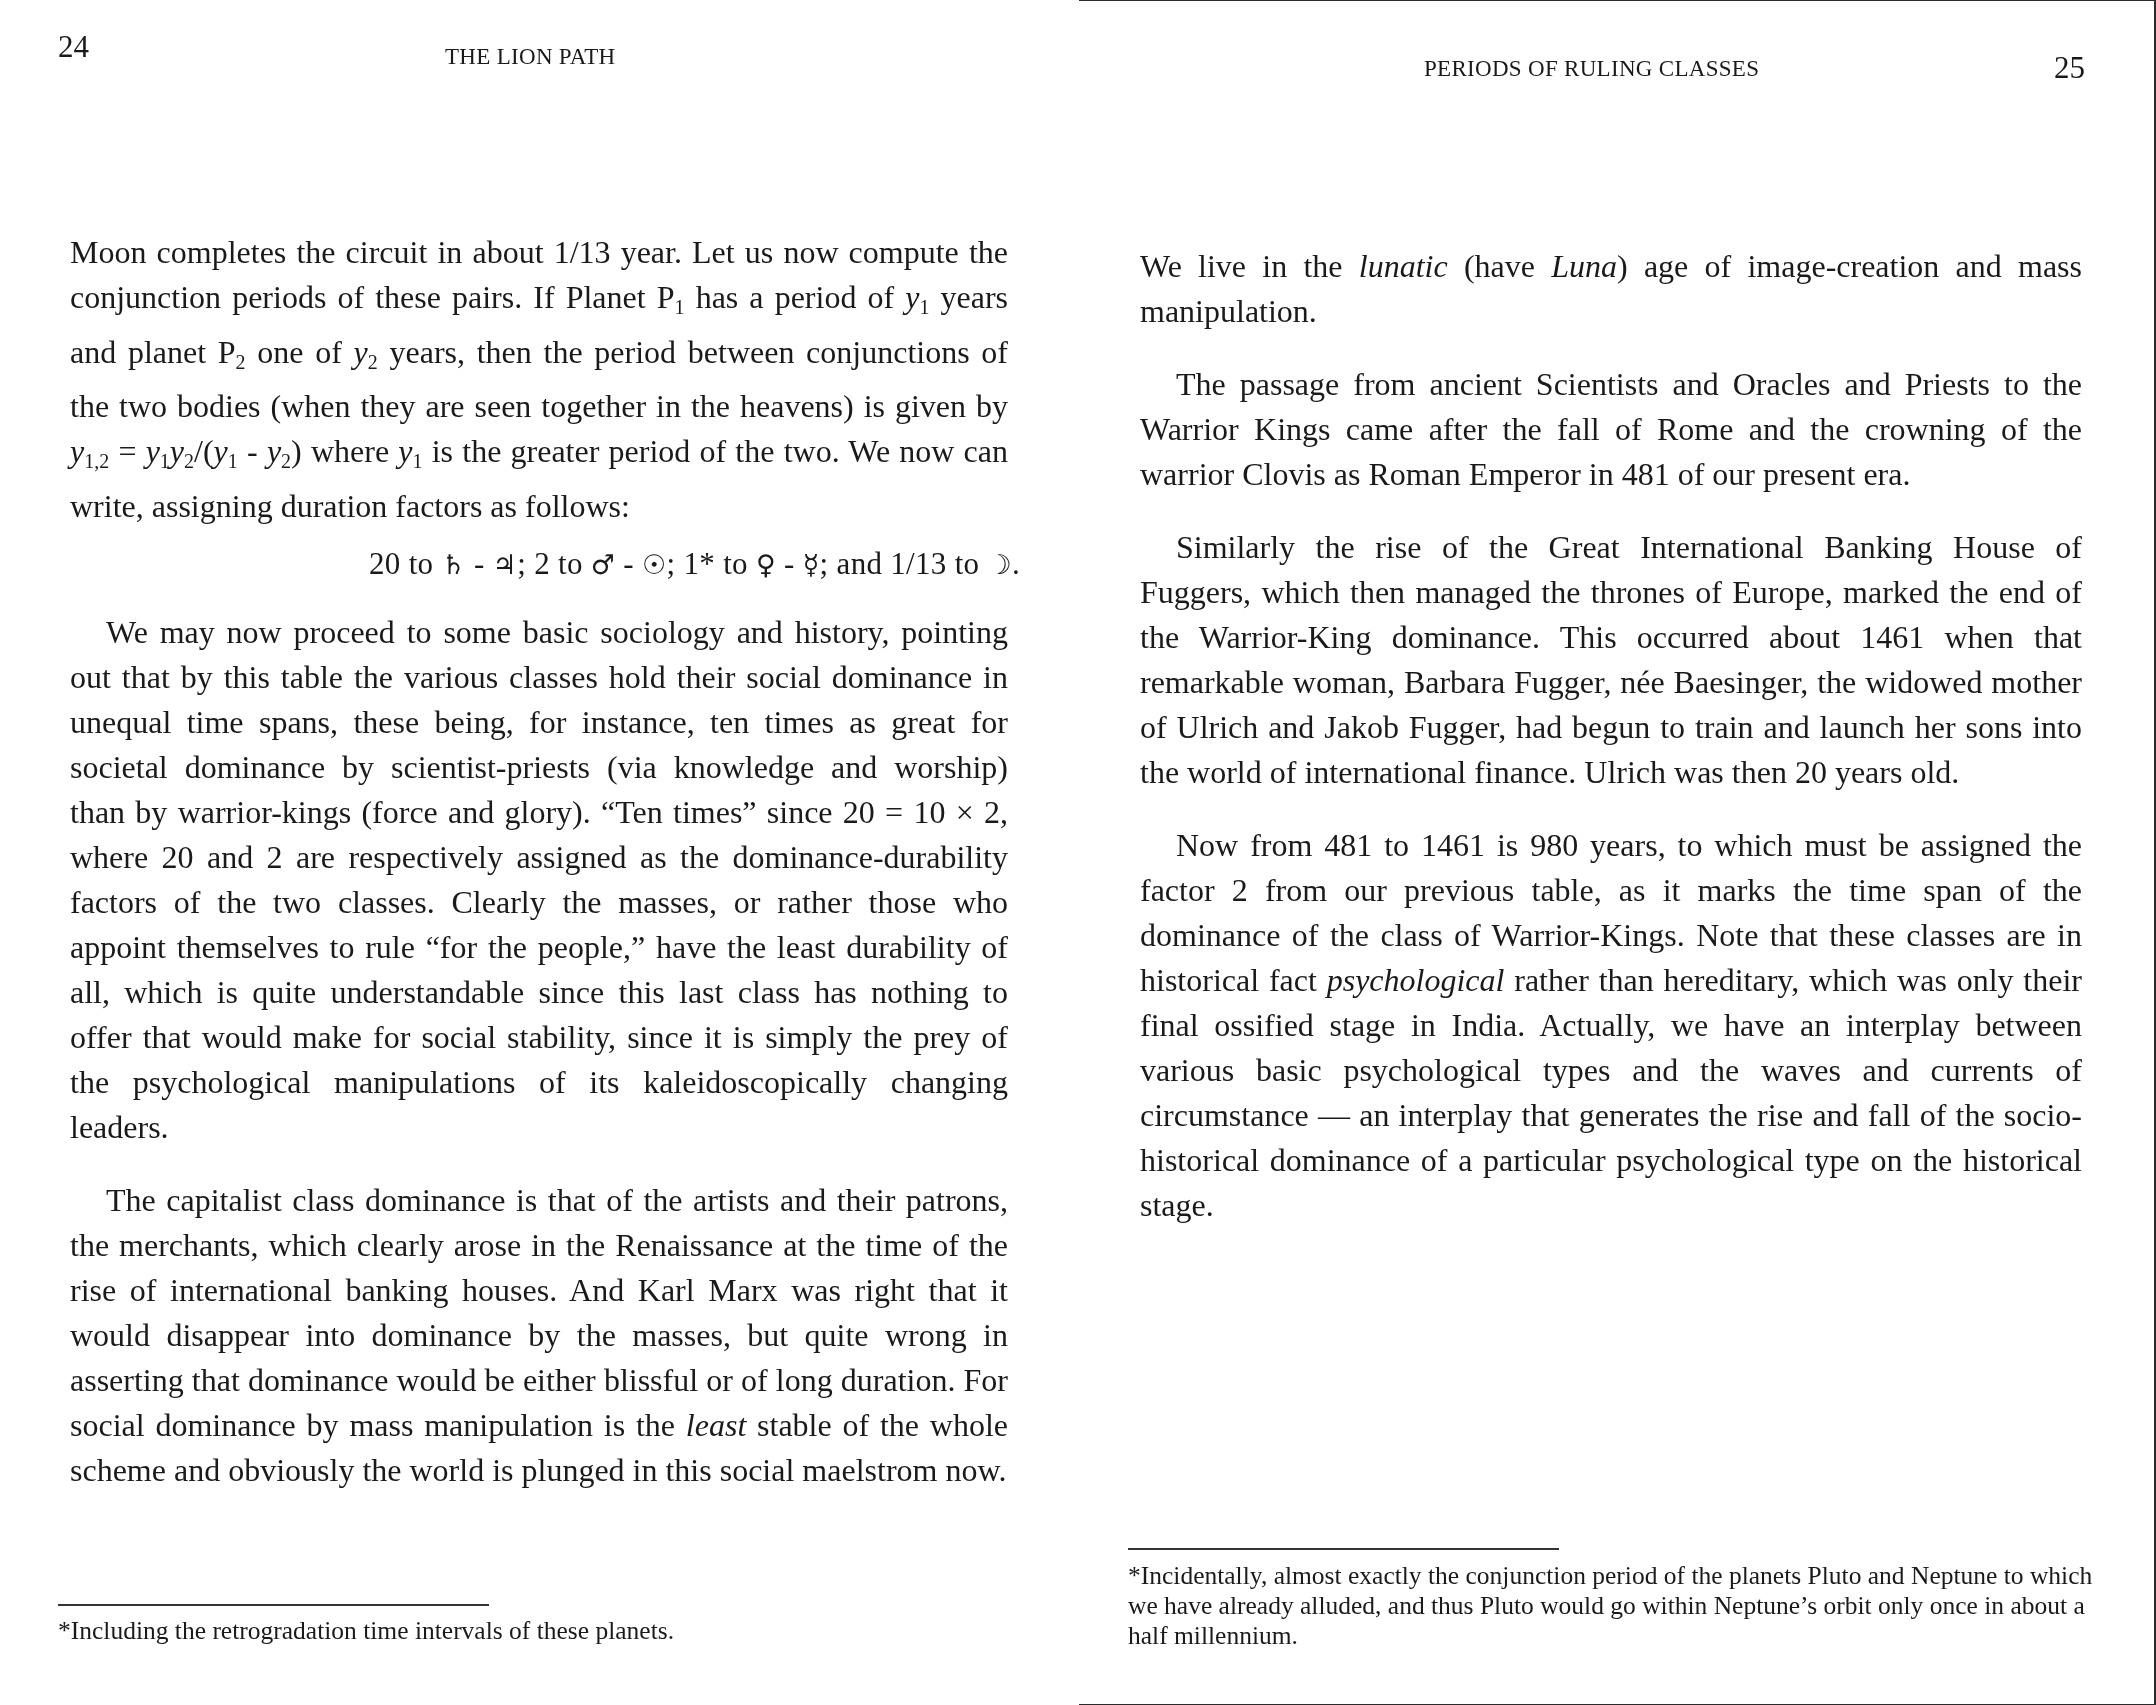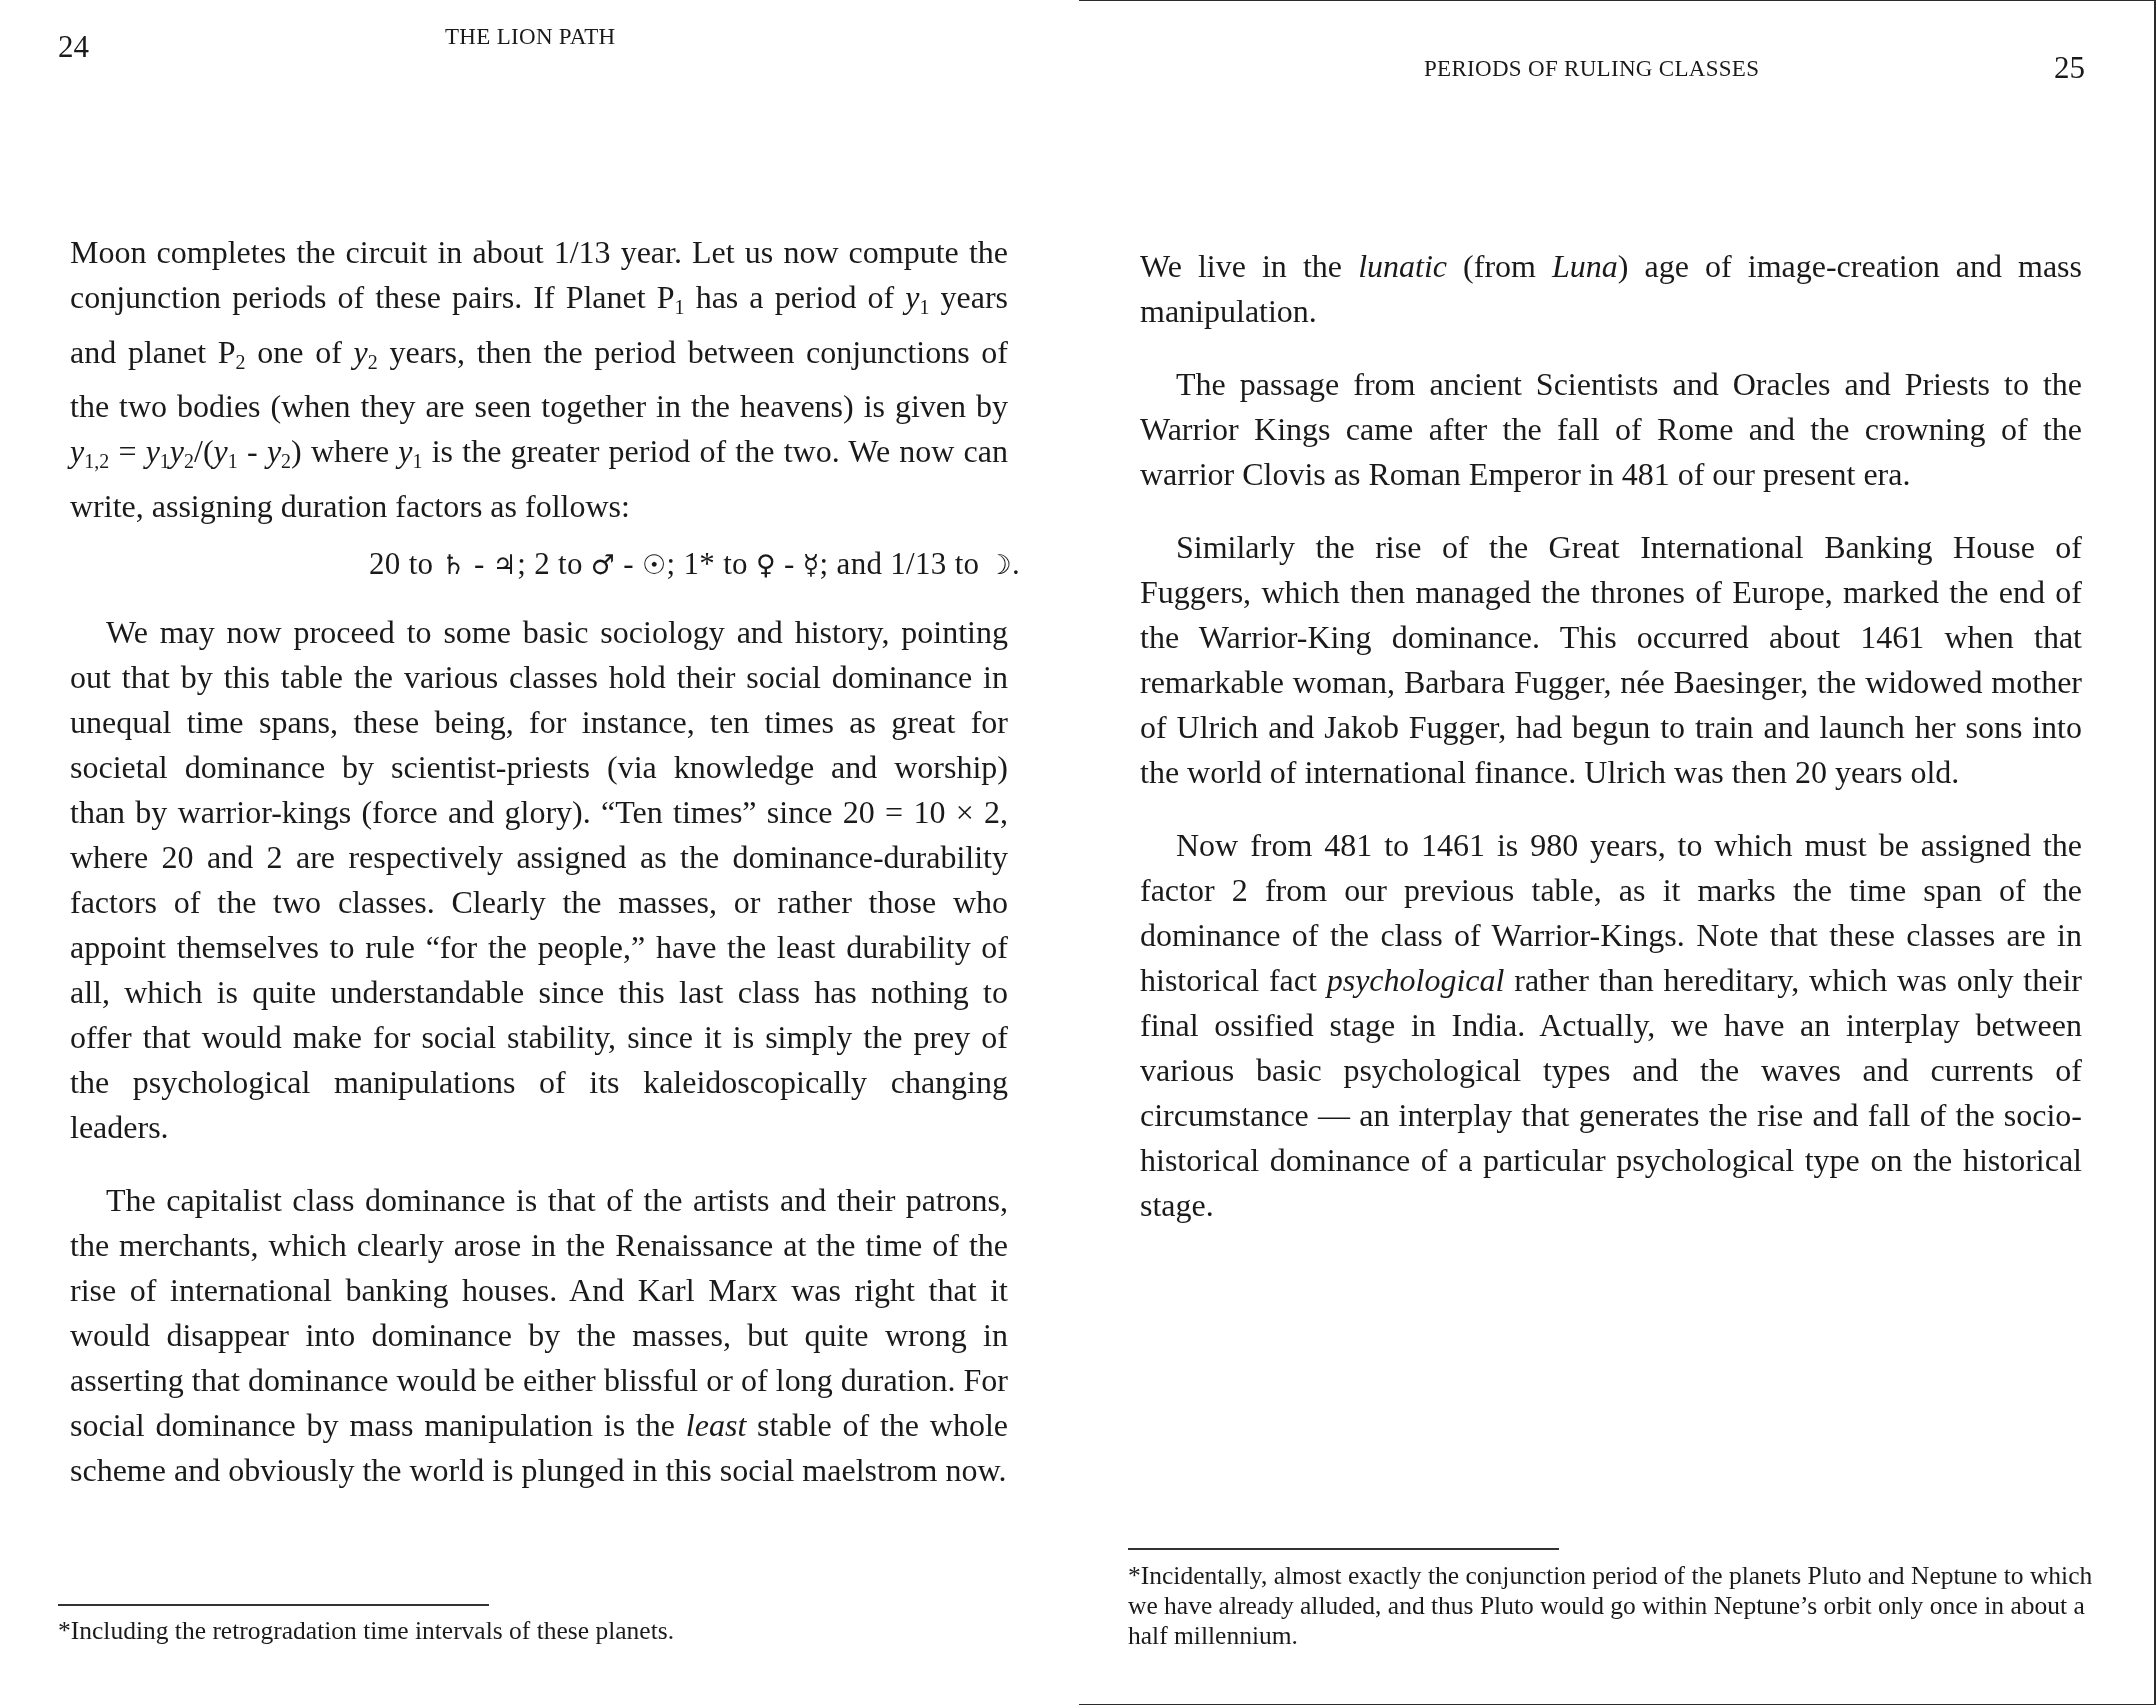--- a/index.html
+++ b/index.html
@@ -24,42 +24,42 @@
     .rule { position: absolute; height: 1.8px; background: #333; }
     .footnote { position: absolute; font-size: 25.5px; line-height: 30px; }
     .sub { font-size: 20px; vertical-align: -5.5px; }
     i { font-style: italic; }
   </style>
 </head>
 <body>
 
 <div class="page page-left">
   <div class="folio" style="left:58px; top:29px;">24</div>
-  <div class="running-head" style="left:445px; top:24px;">THE LION PATH</div>
+  <div class="running-head" style="left:445px; top:44px;">THE LION PATH</div>
 
   <div class="text-block" style="left:58px; top:218px; width:962px;">
     <p><span>Moon completes the circuit in about 1/13 year. Let us now compute the conjunction periods of these pairs. If Planet P</span><span class="sub">1</span><span> has a period of </span><i>y</i><span class="sub">1</span><span> years and planet P</span><span class="sub">2</span><span> one of </span><i>y</i><span class="sub">2</span><span> years, then the period between conjunctions of the two bodies (when they are seen together in the heavens) is given by </span><i>y</i><span class="sub">1,2</span><span> = </span><i>y</i><span class="sub">1</span><i>y</i><span class="sub">2</span><span>/(</span><i>y</i><span class="sub">1</span><span> - </span><i>y</i><span class="sub">2</span><span>) where </span><i>y</i><span class="sub">1</span><span> is the greater period of the two. We now can write, assigning duration factors as follows:</span></p>
 
     <p class="formula"><span>20 to </span><span class="sym">♄</span><span> - </span><span class="sym">♃</span><span>; 2 to </span><span class="sym">♂</span><span> - </span><span class="sym">☉</span><span>; 1* to </span><span class="sym">♀</span><span> - </span><span class="sym">☿</span><span>; and 1/13 to </span><span class="sym">☽</span><span>.</span></p>
 
     <p class="indent">We may now proceed to some basic sociology and history, pointing out that by this table the various classes hold their social dominance in unequal time spans, these being, for instance, ten times as great for societal dominance by scientist-priests (via knowledge and worship) than by warrior-kings (force and glory). “Ten times” since 20 = 10 × 2, where 20 and 2 are respectively assigned as the dominance-durability factors of the two classes. Clearly the masses, or rather those who appoint themselves to rule “for the people,” have the least durability of all, which is quite understandable since this last class has nothing to offer that would make for social stability, since it is simply the prey of the psychological manipulations of its kaleidoscopically changing leaders.</p>
 
     <p class="indent gap"><span>The capitalist class dominance is that of the artists and their patrons, the merchants, which clearly arose in the Renaissance at the time of the rise of international banking houses. And Karl Marx was right that it would disappear into dominance by the masses, but quite wrong in asserting that dominance would be either blissful or of long duration. For social dominance by mass manipulation is the </span><i>least</i><span> stable of the whole scheme and obviously the world is plunged in this social maelstrom now.</span></p>
   </div>
 
   <div class="rule" style="left:58px; top:1604px; width:431px;"></div>
   <div class="footnote" style="left:58px; top:1616px; width:962px;">*Including the retrogradation time intervals of these planets.</div>
 </div>
 
 <div class="page page-right">
   <div class="running-head" style="left:345px; top:55px;">PERIODS OF RULING CLASSES</div>
   <div class="folio" style="left:975px; top:49px;">25</div>
 
   <div class="text-block" style="left:49px; top:231px; width:966px;">
-    <p><span>We live in the </span><i>lunatic</i><span> (from </span><i>Luna</i><span>) age of image-creation and mass manipulation.</span></p>
+    <p><span>We live in the </span><i>lunatic</i><span> (have </span><i>Luna</i><span>) age of image-creation and mass manipulation.</span></p>
     <p class="indent gap">The passage from ancient Scientists and Oracles and Priests to the Warrior Kings came after the fall of Rome and the crowning of the warrior Clovis as Roman Emperor in 481 of our present era.</p>
     <p class="indent gap">Similarly the rise of the Great International Banking House of Fuggers, which then managed the thrones of Europe, marked the end of the Warrior-King dominance. This occurred about 1461 when that remarkable woman, Barbara Fugger, née Baesinger, the widowed mother of Ulrich and Jakob Fugger, had begun to train and launch her sons into the world of international finance. Ulrich was then 20 years old.</p>
     <p class="indent gap"><span>Now from 481 to 1461 is 980 years, to which must be assigned the factor 2 from our previous table, as it marks the time span of the dominance of the class of Warrior-Kings. Note that these classes are in historical fact </span><i>psychological</i><span> rather than hereditary, which was only their final ossified stage in India. Actually, we have an interplay between various basic psychological types and the waves and currents of circumstance — an interplay that generates the rise and fall of the socio-historical dominance of a particular psychological type on the historical stage.</span></p>
   </div>
 
   <div class="rule" style="left:49px; top:1547px; width:431px;"></div>
   <div class="footnote" style="left:49px; top:1560px; width:966px; text-align:left;">*Incidentally, almost exactly the conjunction period of the planets Pluto and Neptune to which we have already alluded, and thus Pluto would go within Neptune’s orbit only once in about a half millennium.</div>
 </div>
 
 

